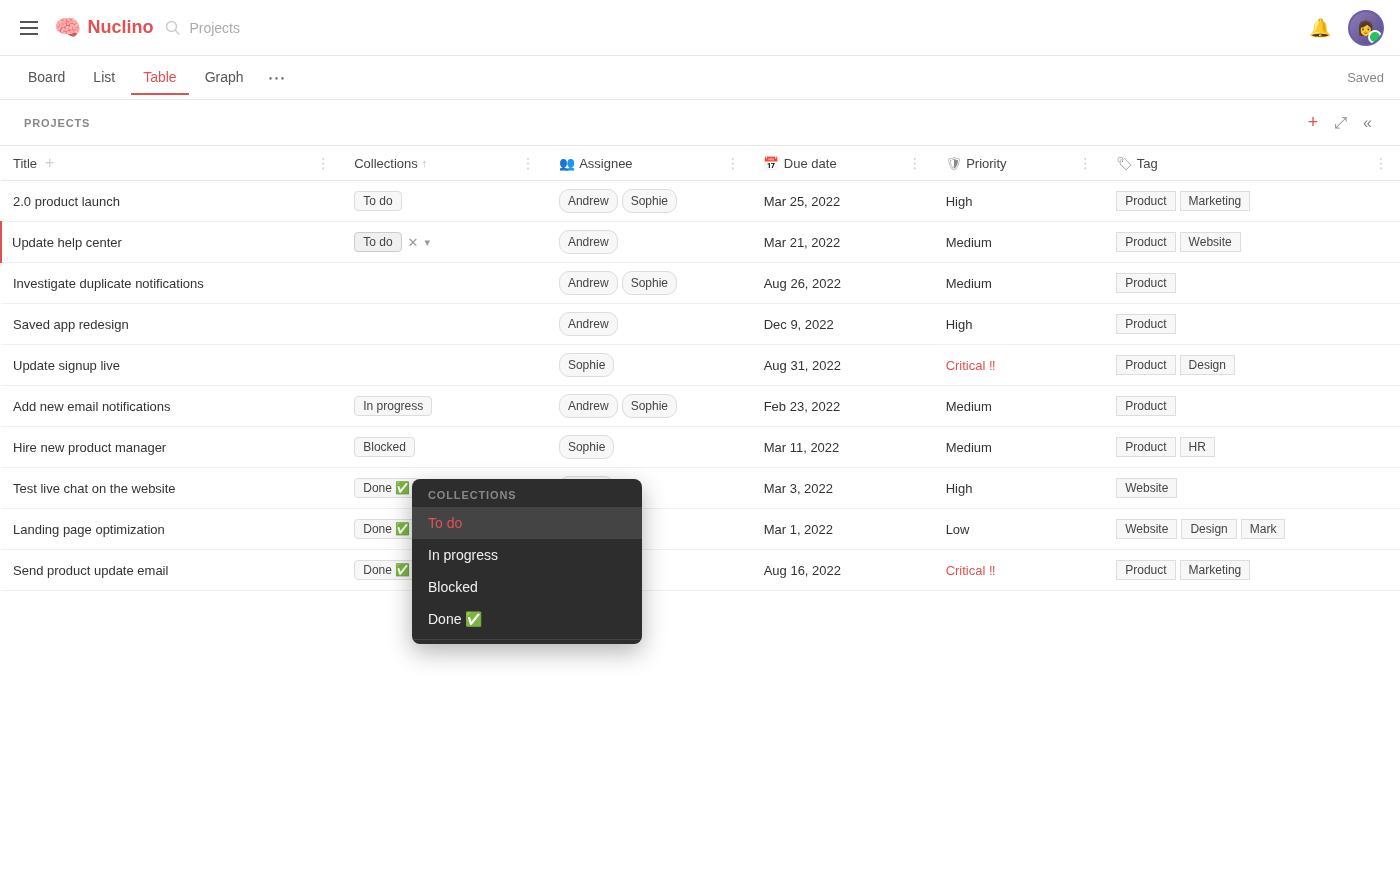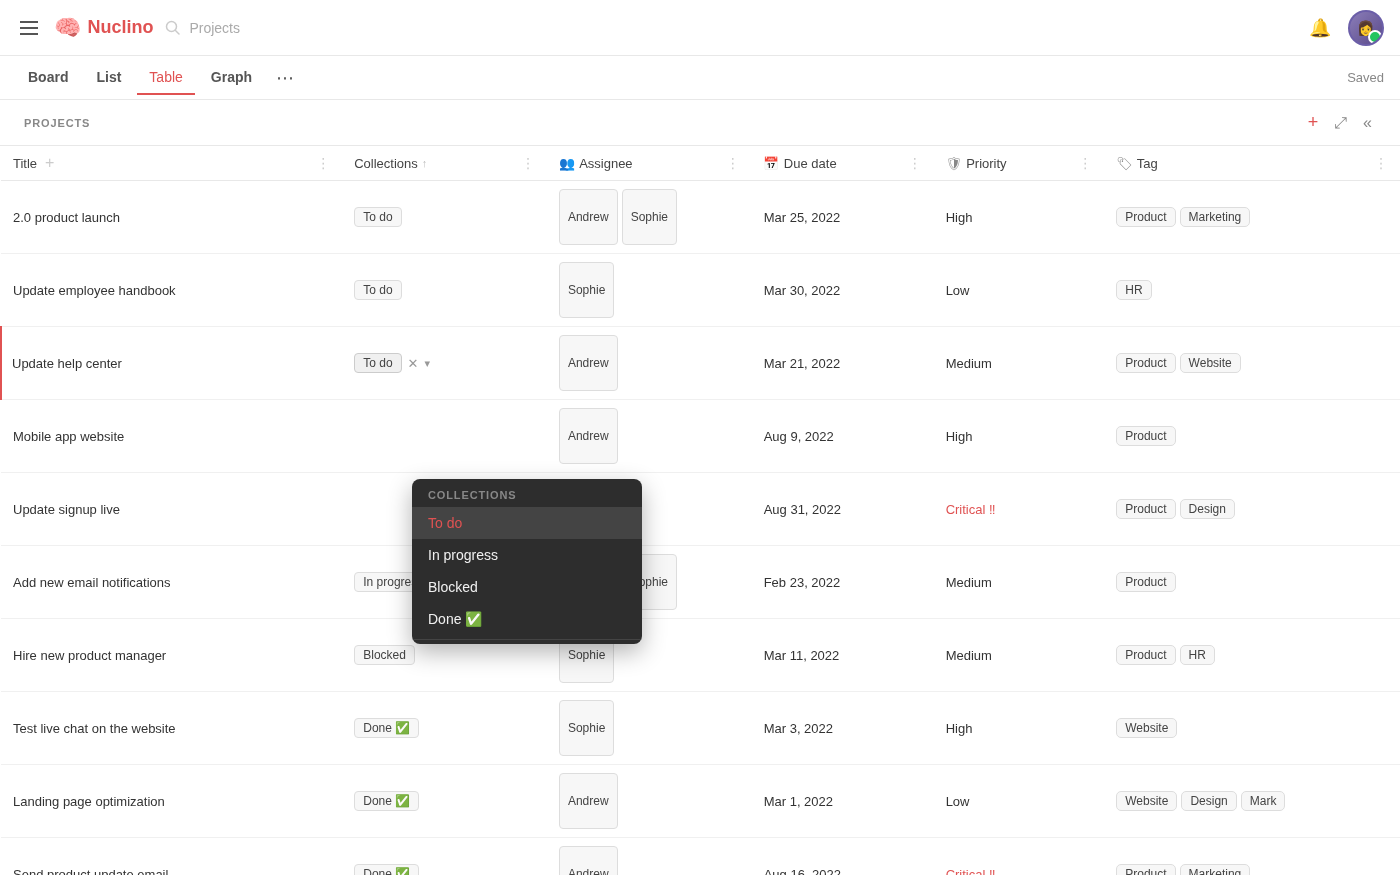--- a/index.html
+++ b/index.html
@@ -29,21 +29,20 @@
     .tab-bar {
       display: flex; align-items: center; height: 44px;
       padding: 0 16px; border-bottom: 1px solid #e8e8e8;
       justify-content: space-between;
     }
     .tabs { display: flex; align-items: center; gap: 4px; }
     .tab {
       padding: 8px 12px; cursor: pointer; font-size: 14px;
       color: #555; border-bottom: 2px solid transparent;
       margin-bottom: -1px;
-      font-weight: bold;
     }
     .tab.active { color: #e05252; border-bottom-color: #e05252; font-weight: 500; }
     .tab-more { color: #555; cursor: pointer; padding: 4px 8px; font-size: 18px; line-height: 1; }
     .saved-label { color: #888; font-size: 13px; }
 
     
     .table-section { display: flex; flex-direction: column; height: calc(875px - 100px); overflow: hidden; }
 
     
     .projects-header {
@@ -98,30 +97,30 @@
     
     .badge {
       display: inline-flex; align-items: center; padding: 2px 8px;
       border-radius: 4px; font-size: 12px; border: 1px solid #ddd;
       background: #f7f7f7; white-space: nowrap; color: #444;
     }
 
     
     .assignee-list { display: flex; gap: 4px; flex-wrap: wrap; }
     .assignee-chip {
-      display: inline-flex; align-items: center; padding: 20px 8px;
-      border-radius: 4px; font-size: 12px; border: 1px solid #ddd;
+      display: inline-flex; align-items: center; padding: 4px 8px;
+      border-radius: 10px; font-size: 12px; border: 1px solid #ddd;
       background: #f7f7f7; color: #444;
     }
 
     
     .tag-list { display: flex; gap: 4px; flex-wrap: wrap; }
     .tag-chip {
       display: inline-flex; align-items: center; padding: 2px 8px;
-      border-radius: 5px; font-size: 12px; border: 1px solid #ddd;
+      border-radius: 0; font-size: 12px; border: 1px solid #ddd;
       background: #f7f7f7; color: #444;
     }
 
     
     .priority-critical { color: #e05252; font-weight: 500; }
     .priority-bang { color: #e05252; font-size: 13px; }
     .dropdown-popup {
       position: absolute;
       top: 333px; left: 412px;
       width: 230px;
@@ -279,40 +278,20 @@
             </td>
             <td>Mar 25, 2022</td>
             <td><span>High</span></td>
             <td>
               <div class="tag-list">
                 <span class="tag-chip">Product</span>
                 <span class="tag-chip">Marketing</span>
               </div>
             </td>
           </tr>
-          <tr>
-            <td>
-              <div class="title-cell">
-                <span>Update employee handbook</span>
-              </div>
-            </td>
-            <td><span class="badge">To do</span></td>
-            <td>
-              <div class="assignee-list">
-                <span class="assignee-chip">Sophie</span>
-              </div>
-            </td>
-            <td>Mar 30, 2022</td>
-            <td><span>Low</span></td>
-            <td>
-              <div class="tag-list">
-                <span class="tag-chip">HR</span>
-              </div>
-            </td>
-          </tr>
           <tr class="active-row">
             <td>
               <div class="title-cell">
                 <span>Update help center</span>
               </div>
             </td>
             <td>
               <div class="collection-edit-cell">
       <span class="collection-edit-badge">To do</span>
       <span class="clear-btn">✕</span>
@@ -329,30 +308,51 @@
             <td>
               <div class="tag-list">
                 <span class="tag-chip">Product</span>
                 <span class="tag-chip">Website</span>
               </div>
             </td>
           </tr>
           <tr>
             <td>
               <div class="title-cell">
-                <span>Mobile app website</span>
+                <span>Investigate duplicate notifications</span>
               </div>
             </td>
             <td></td>
             <td>
               <div class="assignee-list">
                 <span class="assignee-chip">Andrew</span>
-              </div>
-            </td>
-            <td>Aug 9, 2022</td>
+                <span class="assignee-chip">Sophie</span>
+              </div>
+            </td>
+            <td>Aug 26, 2022</td>
+            <td><span>Medium</span></td>
+            <td>
+              <div class="tag-list">
+                <span class="tag-chip">Product</span>
+              </div>
+            </td>
+          </tr>
+          <tr>
+            <td>
+              <div class="title-cell">
+                <span>Saved app redesign</span>
+              </div>
+            </td>
+            <td></td>
+            <td>
+              <div class="assignee-list">
+                <span class="assignee-chip">Andrew</span>
+              </div>
+            </td>
+            <td>Dec 9, 2022</td>
             <td><span>High</span></td>
             <td>
               <div class="tag-list">
                 <span class="tag-chip">Product</span>
               </div>
             </td>
           </tr>
           <tr>
             <td>
               <div class="title-cell">

